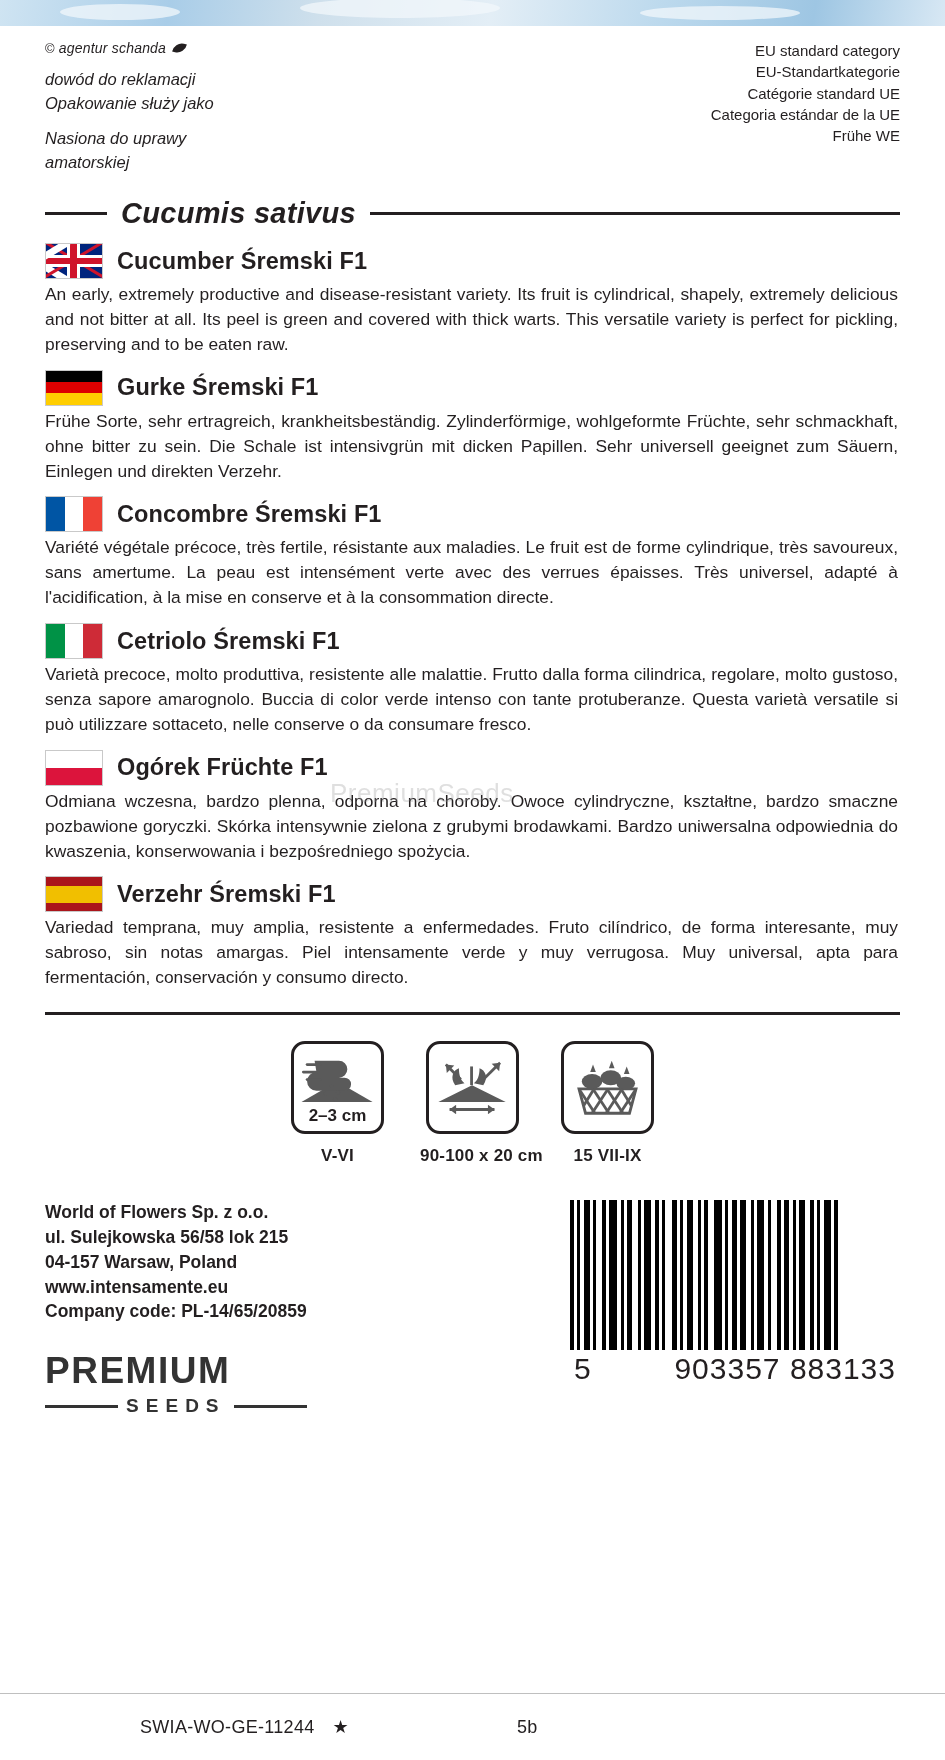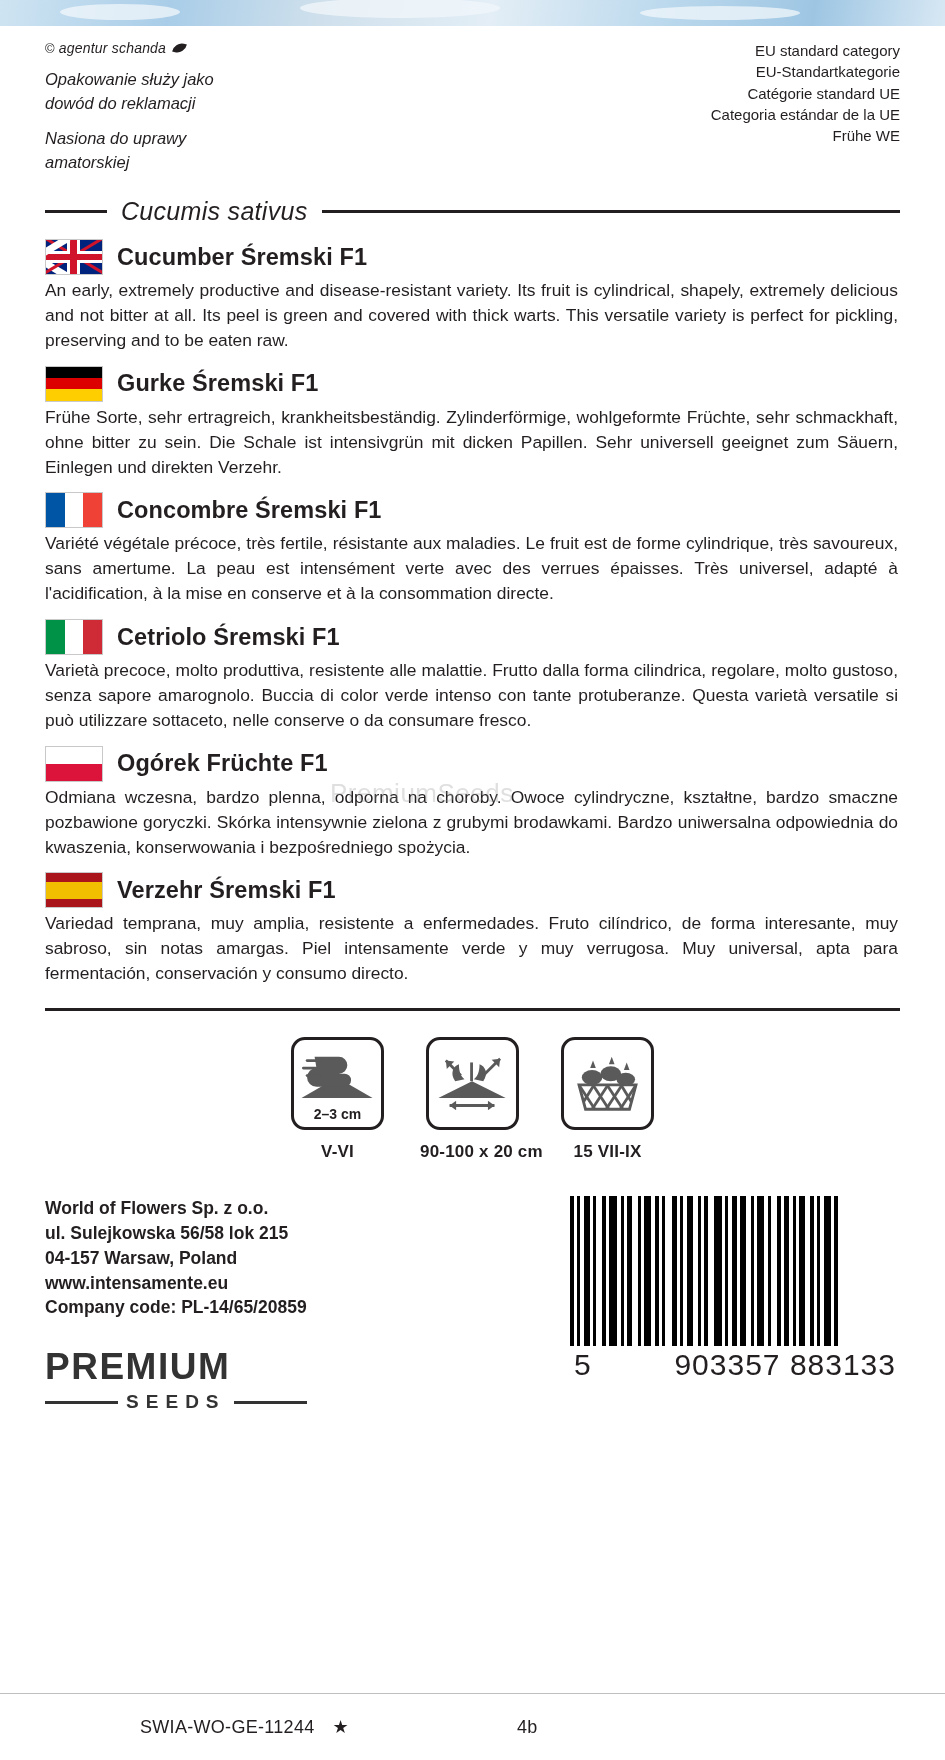--- a/index.html
+++ b/index.html
@@ -89,23 +89,23 @@
     align-items: center;
     gap: 14px;
     margin-top: 22px;
   }
   .latin-row .rule-short {
     width: 62px;
     height: 3px;
     background: #231f20;
   }
   .latin-row .latin {
-    font-size: 25px;
+    font-size: 29px;
     font-style: italic;
-    font-weight: normal;
+    font-weight: bold;
     letter-spacing: .3px;
     white-space: nowrap;
   }
   .latin-row .rule-long {
     flex: 1;
     height: 3px;
     background: #231f20;
   }
   
   .lang-block { margin-top: 13px; }
@@ -223,21 +223,21 @@
     font-size: 17px;
     font-weight: bold;
     letter-spacing: .2px;
     white-space: nowrap;
   }
   .depth-label {
     position: absolute;
     bottom: 5px;
     left: 0; right: 0;
     text-align: center;
-    font-size: 14px;
+    font-size: 17px;
     font-weight: bold;
     color: #231f20;
   }
   
   .footer {
     display: flex;
     justify-content: space-between;
     margin-top: 34px;
   }
   .addr { font-size: 17.5px; line-height: 1.42; font-weight: bold; }
@@ -313,22 +313,22 @@
 
   <div class="content">
 
     <div class="hdr">
       <div class="hdr-left">
         <div class="agentur">
           <span class="mark">©</span>
           <span>agentur schanda</span>
           <span class="leaf"></span>
         </div>
+        <p>dowód do reklamacji</p>
         <p>Opakowanie służy jako</p>
-        <p>dowód do reklamacji</p>
         <p class="gap">Nasiona do uprawy</p>
         <p>amatorskiej</p>
       </div>
       <div class="hdr-right">
         <div>EU standard category</div>
         <div>EU-Standartkategorie</div>
         <div>Catégorie standard UE</div>
         <div>Categoria estándar de la UE</div>
         <div>Frühe WE</div>
       </div>
@@ -586,16 +586,16 @@
       </div>
     </div>
 
   </div>
 
   <div class="watermark">PremiumSeeds</div>
 
   <div class="bottom-bar">
     <span>SWIA-WO-GE-11244</span>
     <span class="star">★</span>
-    <span class="code2">4b</span>
+    <span class="code2">5b</span>
   </div>
 
 </div>
 
 </body></html>

